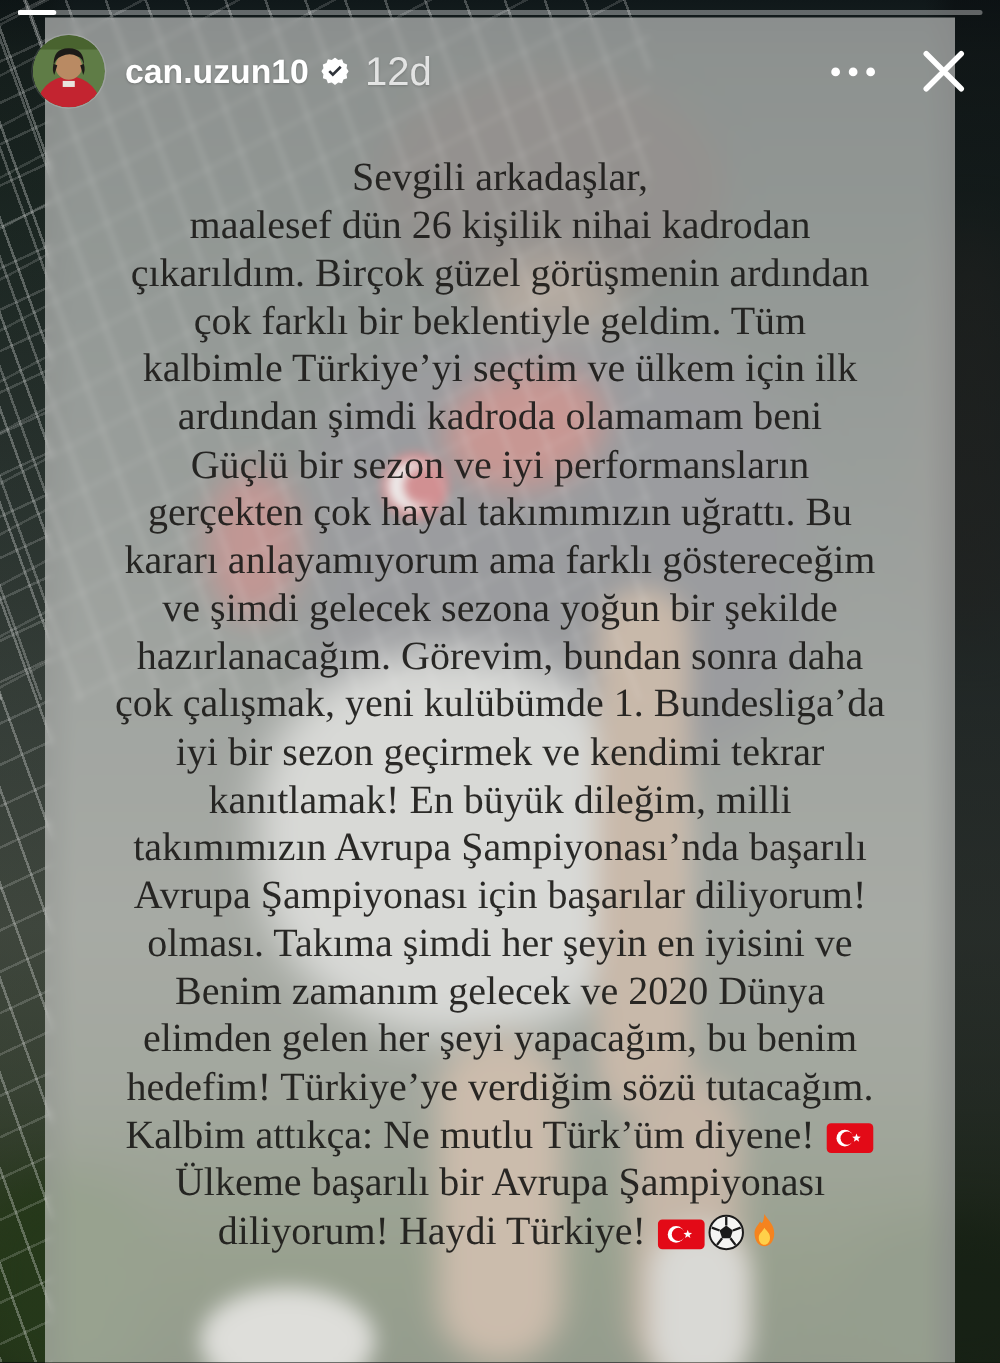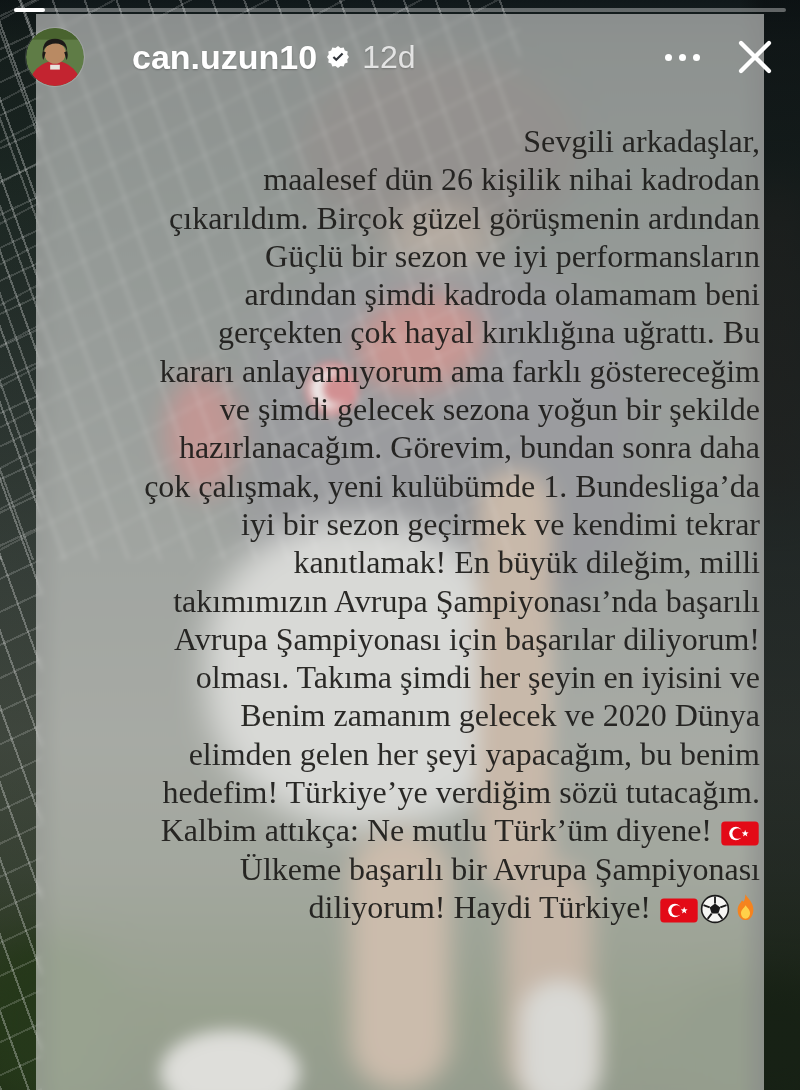--- a/index.html
+++ b/index.html
@@ -38,31 +38,31 @@
   .photo::after{content:"";position:absolute;inset:0;z-index:2;
     background:linear-gradient(90deg,rgba(8,14,12,.30) 0 38px,rgba(0,0,0,0) 60px calc(100% - 60px),rgba(10,14,16,.62) calc(100% - 36px));}
 
   
   .overlay{position:absolute;left:36px;right:36px;top:14px;bottom:0;z-index:4;
     background:rgba(225,226,224,0.58);backdrop-filter:blur(2.5px);}
 
   
   .story-text{position:absolute;left:40px;right:40px;top:122px;z-index:5;
     font-family:"Liberation Serif","DejaVu Serif",serif;font-size:32px;line-height:38.3px;
-    color:rgba(28,27,25,0.93);text-align:right;}
+    color:rgba(28,27,25,0.93);text-align:center;}
   .story-text .line{white-space:nowrap;}
   .emoji{display:inline-block;vertical-align:-6px;line-height:0;margin:0 1px;}
   .emoji svg{display:inline-block;}
 
   
   .header{position:absolute;left:26px;right:0;top:26px;height:62px;z-index:7;
     display:flex;align-items:center;}
   .avatar{width:58px;height:58px;border-radius:50%;overflow:hidden;flex:0 0 auto;
     box-shadow:0 0 0 1px rgba(255,255,255,.15);}
-  .username{margin-left:48px;font-size:34px;font-weight:700;color:#fff;
+  .username{margin-left:16px;font-size:27px;font-weight:700;color:#fff;
     text-shadow:0 1px 2px rgba(0,0,0,.25);}
   .verified{margin-left:10px;display:inline-flex;line-height:0;}
   .timestamp{margin-left:13px;font-size:32px;color:rgba(255,255,255,.78);
     text-shadow:0 1px 2px rgba(0,0,0,.2);}
   .header-right{margin-left:auto;display:flex;align-items:center;gap:26px;padding-right:20px;}
   .more{display:flex;align-items:center;gap:7px;padding:10px 4px;cursor:pointer;background:none;border:none;}
   .more .dot{width:7px;height:7px;border-radius:50%;background:#fff;display:block;}
   .close-btn{background:none;border:none;padding:2px;cursor:pointer;line-height:0;}
 
   
@@ -94,23 +94,25 @@
     <div class="net net-top"></div>
     <div class="net net-left"></div>
   </div>
 
   <div class="overlay"></div>
 
   <div class="story-text">
       <div class="line">Sevgili arkadaşlar,</div>
       <div class="line">maalesef dün 26 kişilik nihai kadrodan</div>
       <div class="line">çıkarıldım. Birçok güzel görüşmenin ardından</div>
+      <div class="line">çok farklı bir beklentiyle geldim. Tüm</div>
+      <div class="line">kalbimle Türkiye’yi seçtim ve ülkem için ilk</div>
+      <div class="line">ardından şimdi kadroda olamamam beni</div>
       <div class="line">Güçlü bir sezon ve iyi performansların</div>
-      <div class="line">ardından şimdi kadroda olamamam beni</div>
-      <div class="line">gerçekten çok hayal kırıklığına uğrattı. Bu</div>
+      <div class="line">gerçekten çok hayal takımımızın uğrattı. Bu</div>
       <div class="line">kararı anlayamıyorum ama farklı göstereceğim</div>
       <div class="line">ve şimdi gelecek sezona yoğun bir şekilde</div>
       <div class="line">hazırlanacağım. Görevim, bundan sonra daha</div>
       <div class="line">çok çalışmak, yeni kulübümde 1. Bundesliga’da</div>
       <div class="line">iyi bir sezon geçirmek ve kendimi tekrar</div>
       <div class="line">kanıtlamak! En büyük dileğim, milli</div>
       <div class="line">takımımızın Avrupa Şampiyonası’nda başarılı</div>
       <div class="line">Avrupa Şampiyonası için başarılar diliyorum!</div>
       <div class="line">olması. Takıma şimdi her şeyin en iyisini ve</div>
       <div class="line">Benim zamanım gelecek ve 2020 Dünya</div>

